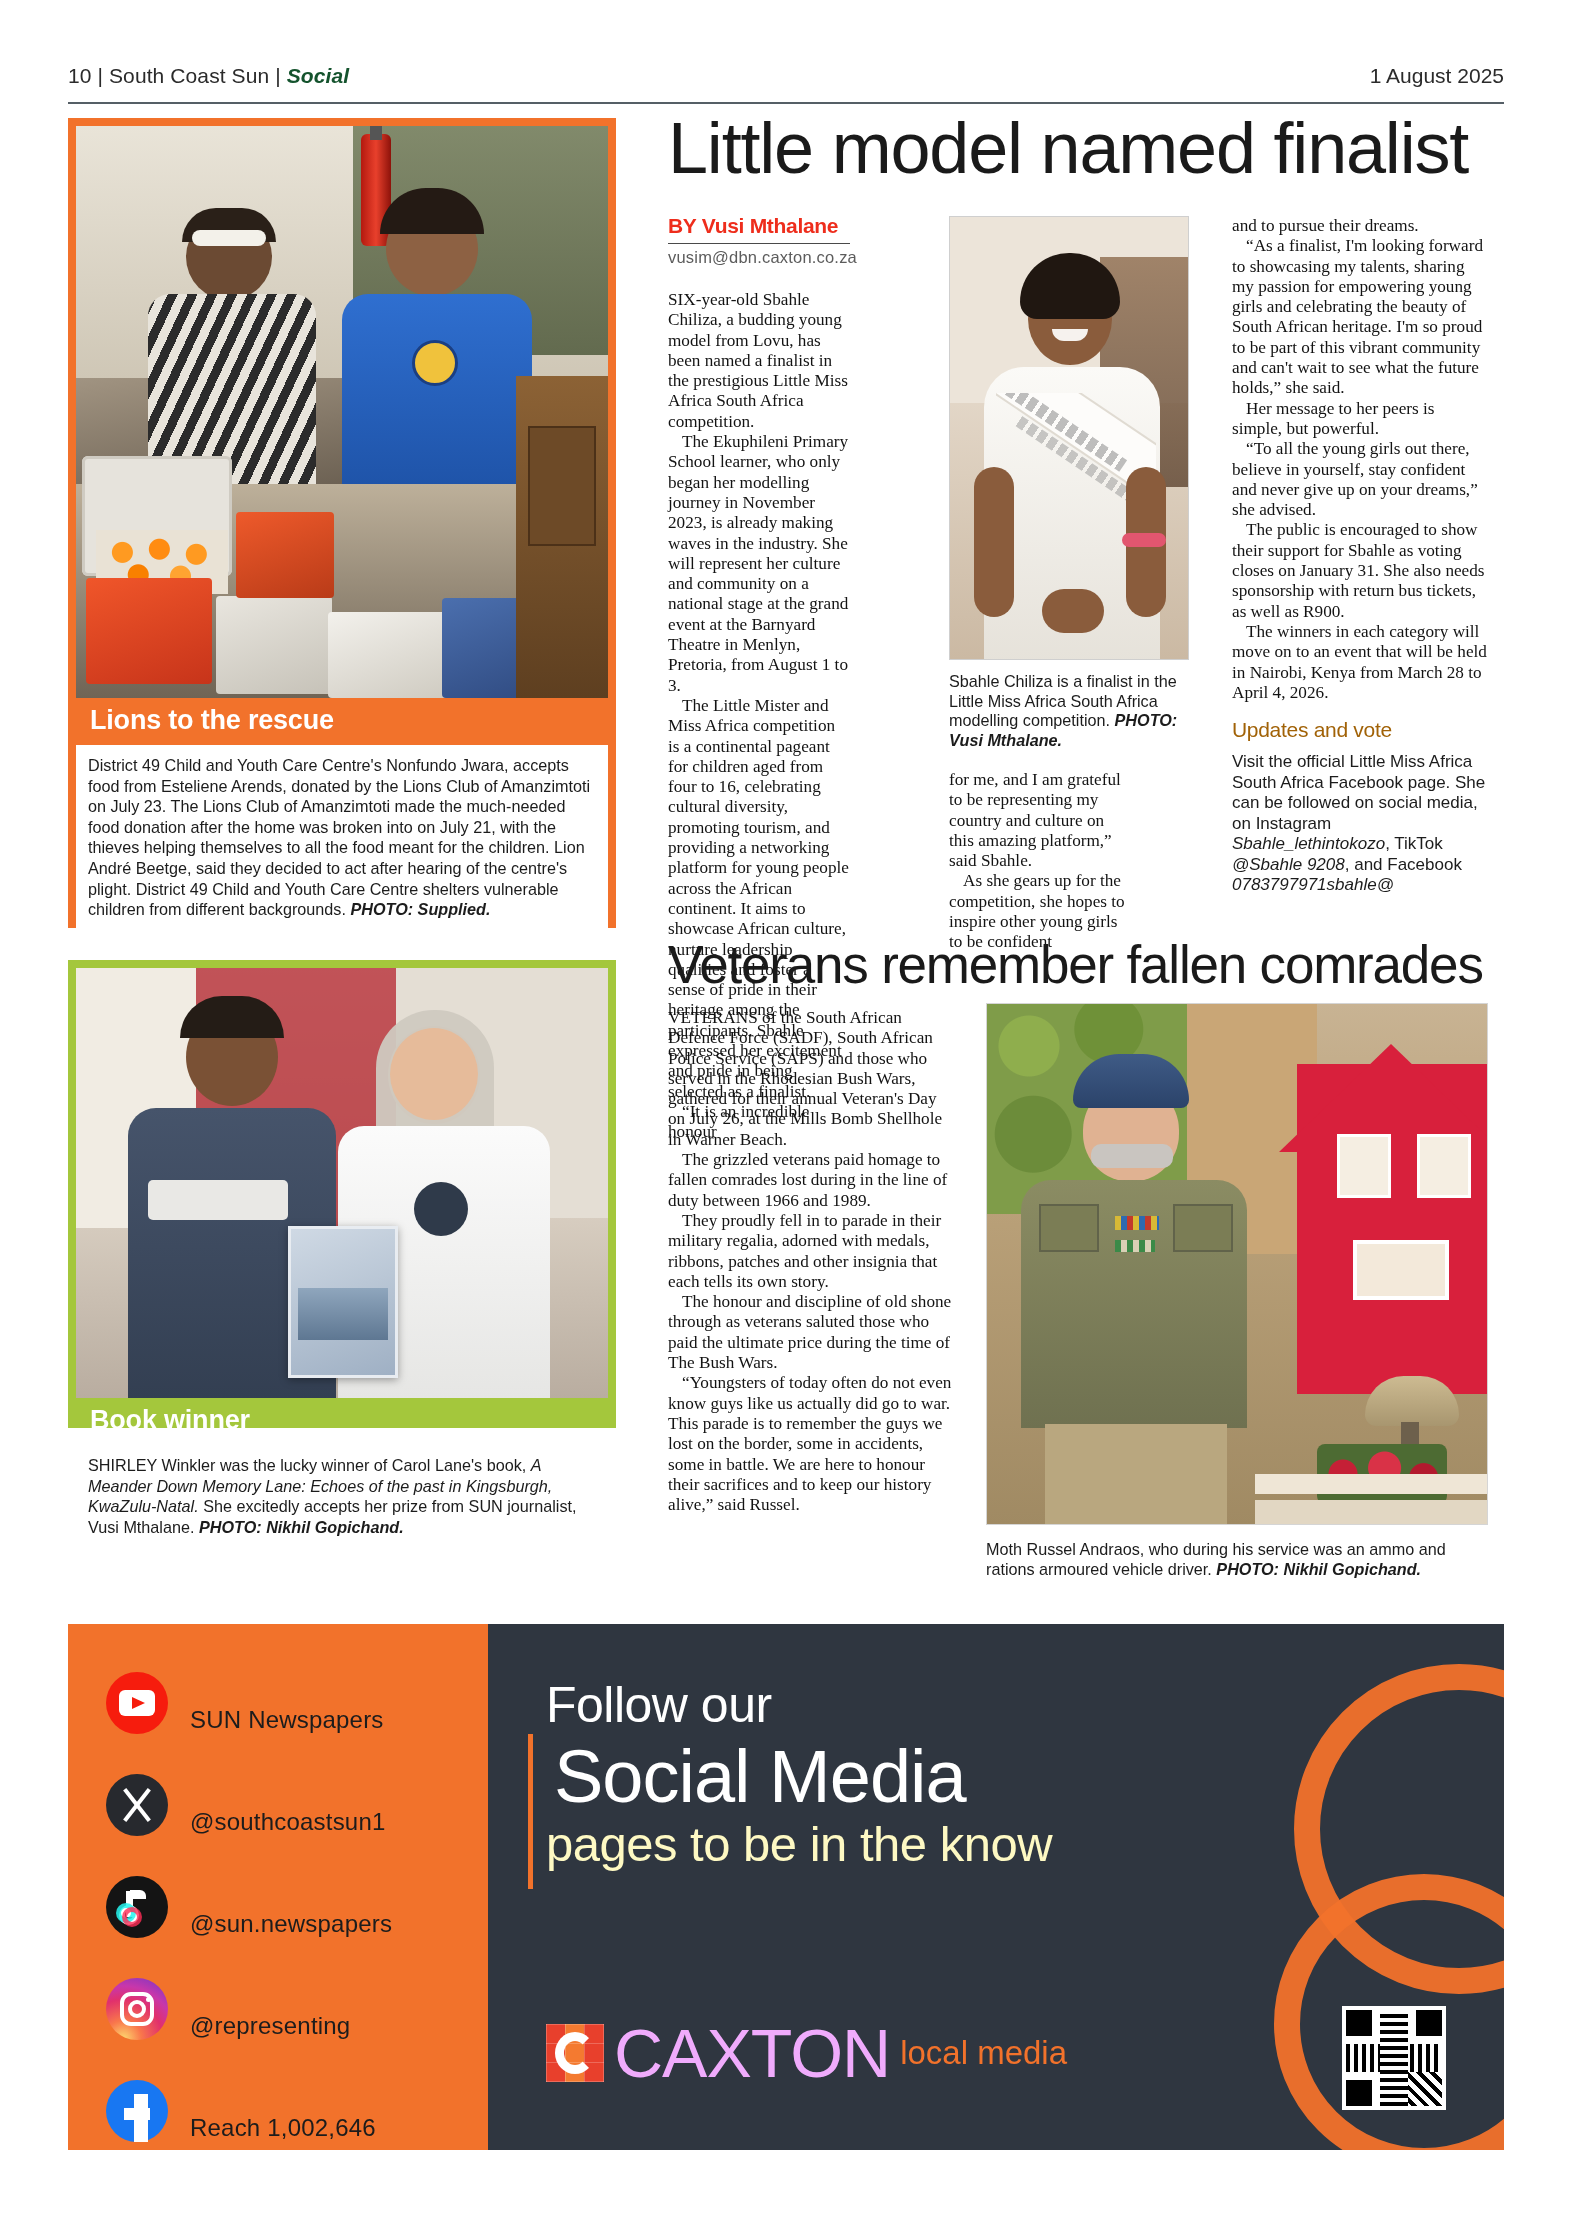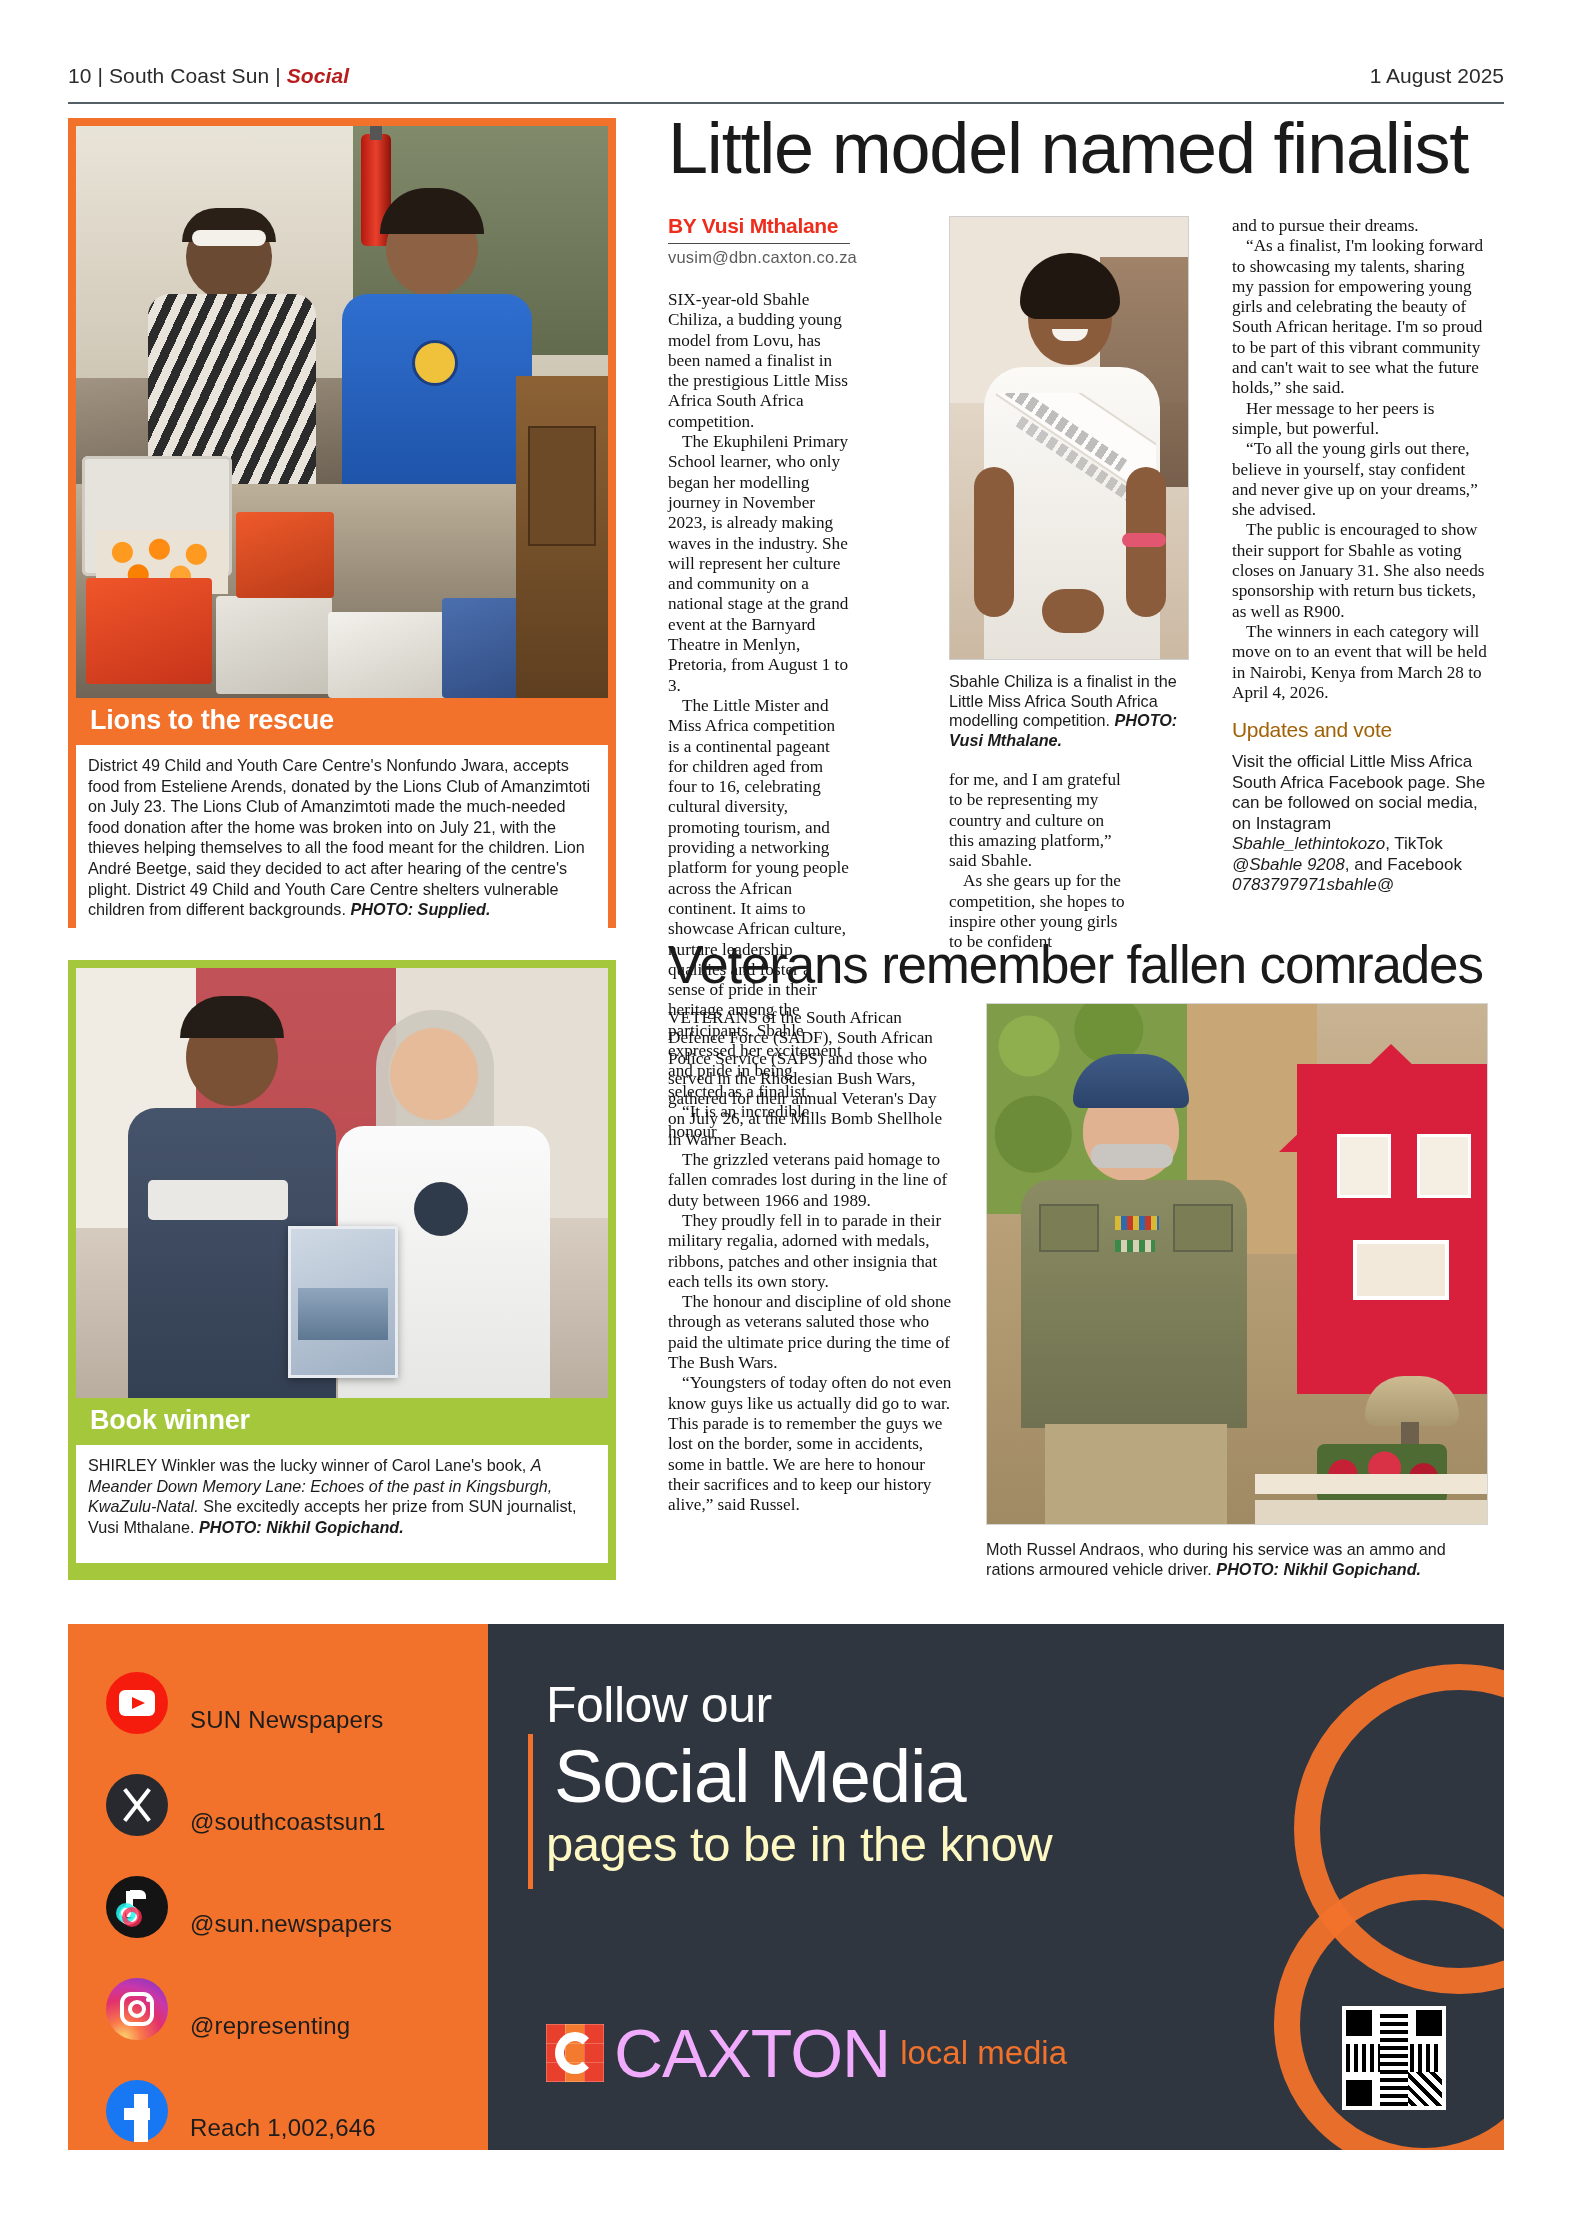--- a/index.html
+++ b/index.html
@@ -11,21 +11,21 @@
   }
   .page { position: relative; width: 1572px; height: 2224px; background:#fff; }
 
   
   .masthead {
     position: absolute; left: 68px; top: 64px; width: 1436px; height: 40px;
     border-bottom: 2px solid #555f66;
     display: flex; align-items: flex-start; justify-content: space-between;
   }
   .masthead-left { font-size: 21px; color: #2b2b2b; letter-spacing: .1px; }
-  .masthead-left .sect { color:#b91c1c; font-weight: bold; font-style: italic; margin-top: 40px; }
+  .masthead-left .sect { color:#14532d; font-weight: bold; font-style: italic; margin-top: 40px; }
   .masthead-right { font-size: 21px; color: #2b2b2b; }
 
   
   .photo { position: relative; overflow: hidden; background:#cbcbcb; }
   .photo .grad { position:absolute; inset:0; }
 
   
   .framed { position: absolute; }
   .cap-bar {
     color:#fff; font-weight:bold; font-size:27px; letter-spacing:-0.2px;
@@ -168,21 +168,21 @@
       <div style="position:absolute;left:452px;top:300px;width:68px;height:120px;
            background:#6d4a27;border:2px solid #4c3118;"></div>
     </div>
     <div class="cap-bar">Lions to the rescue</div>
     <div class="cap-body" style="min-height:176px;">
       <span>District 49 Child and Youth Care Centre's Nonfundo Jwara, accepts food from Esteliene Arends, donated by the Lions Club of Amanzimtoti on July 23. The Lions Club of Amanzimtoti made the much-needed food donation after the home was broken into on July 21, with the thieves helping themselves to all the food meant for the children. Lion André Beetge, said they decided to act after hearing of the centre's plight. District 49 Child and Youth Care Centre shelters vulnerable children from different backgrounds.</span>
       <b>PHOTO: Supplied.</b>
     </div>
   </div>
 
-  <div class="framed" style="left:68px; top:960px; width:548px; height:620px;
+  <div class="framed" style="left:68px; top:960px; width:548px; height:468px;
        background:#a4c73c; padding:8px;">
     <div class="photo" style="width:532px;height:430px;">
       <div class="grad" style="background:linear-gradient(180deg,#efe9e1 0%,#d9cfc2 55%,#b9ada0 100%);"></div>
 
       <div style="position:absolute;left:120px;top:0;width:200px;height:300px;background:#b2202a;opacity:.75;"></div>
       <div style="position:absolute;left:0;top:0;width:120px;height:260px;background:#f1ece3;"></div>
       <div style="position:absolute;left:320px;top:0;width:212px;height:250px;background:#e4ded4;"></div>
 
       <div style="position:absolute;left:110px;top:40px;width:92px;height:98px;border-radius:50%;background:#7a5135;"></div>
       <div style="position:absolute;left:104px;top:28px;width:104px;height:42px;border-radius:52px 52px 0 0;background:#241c16;"></div>

